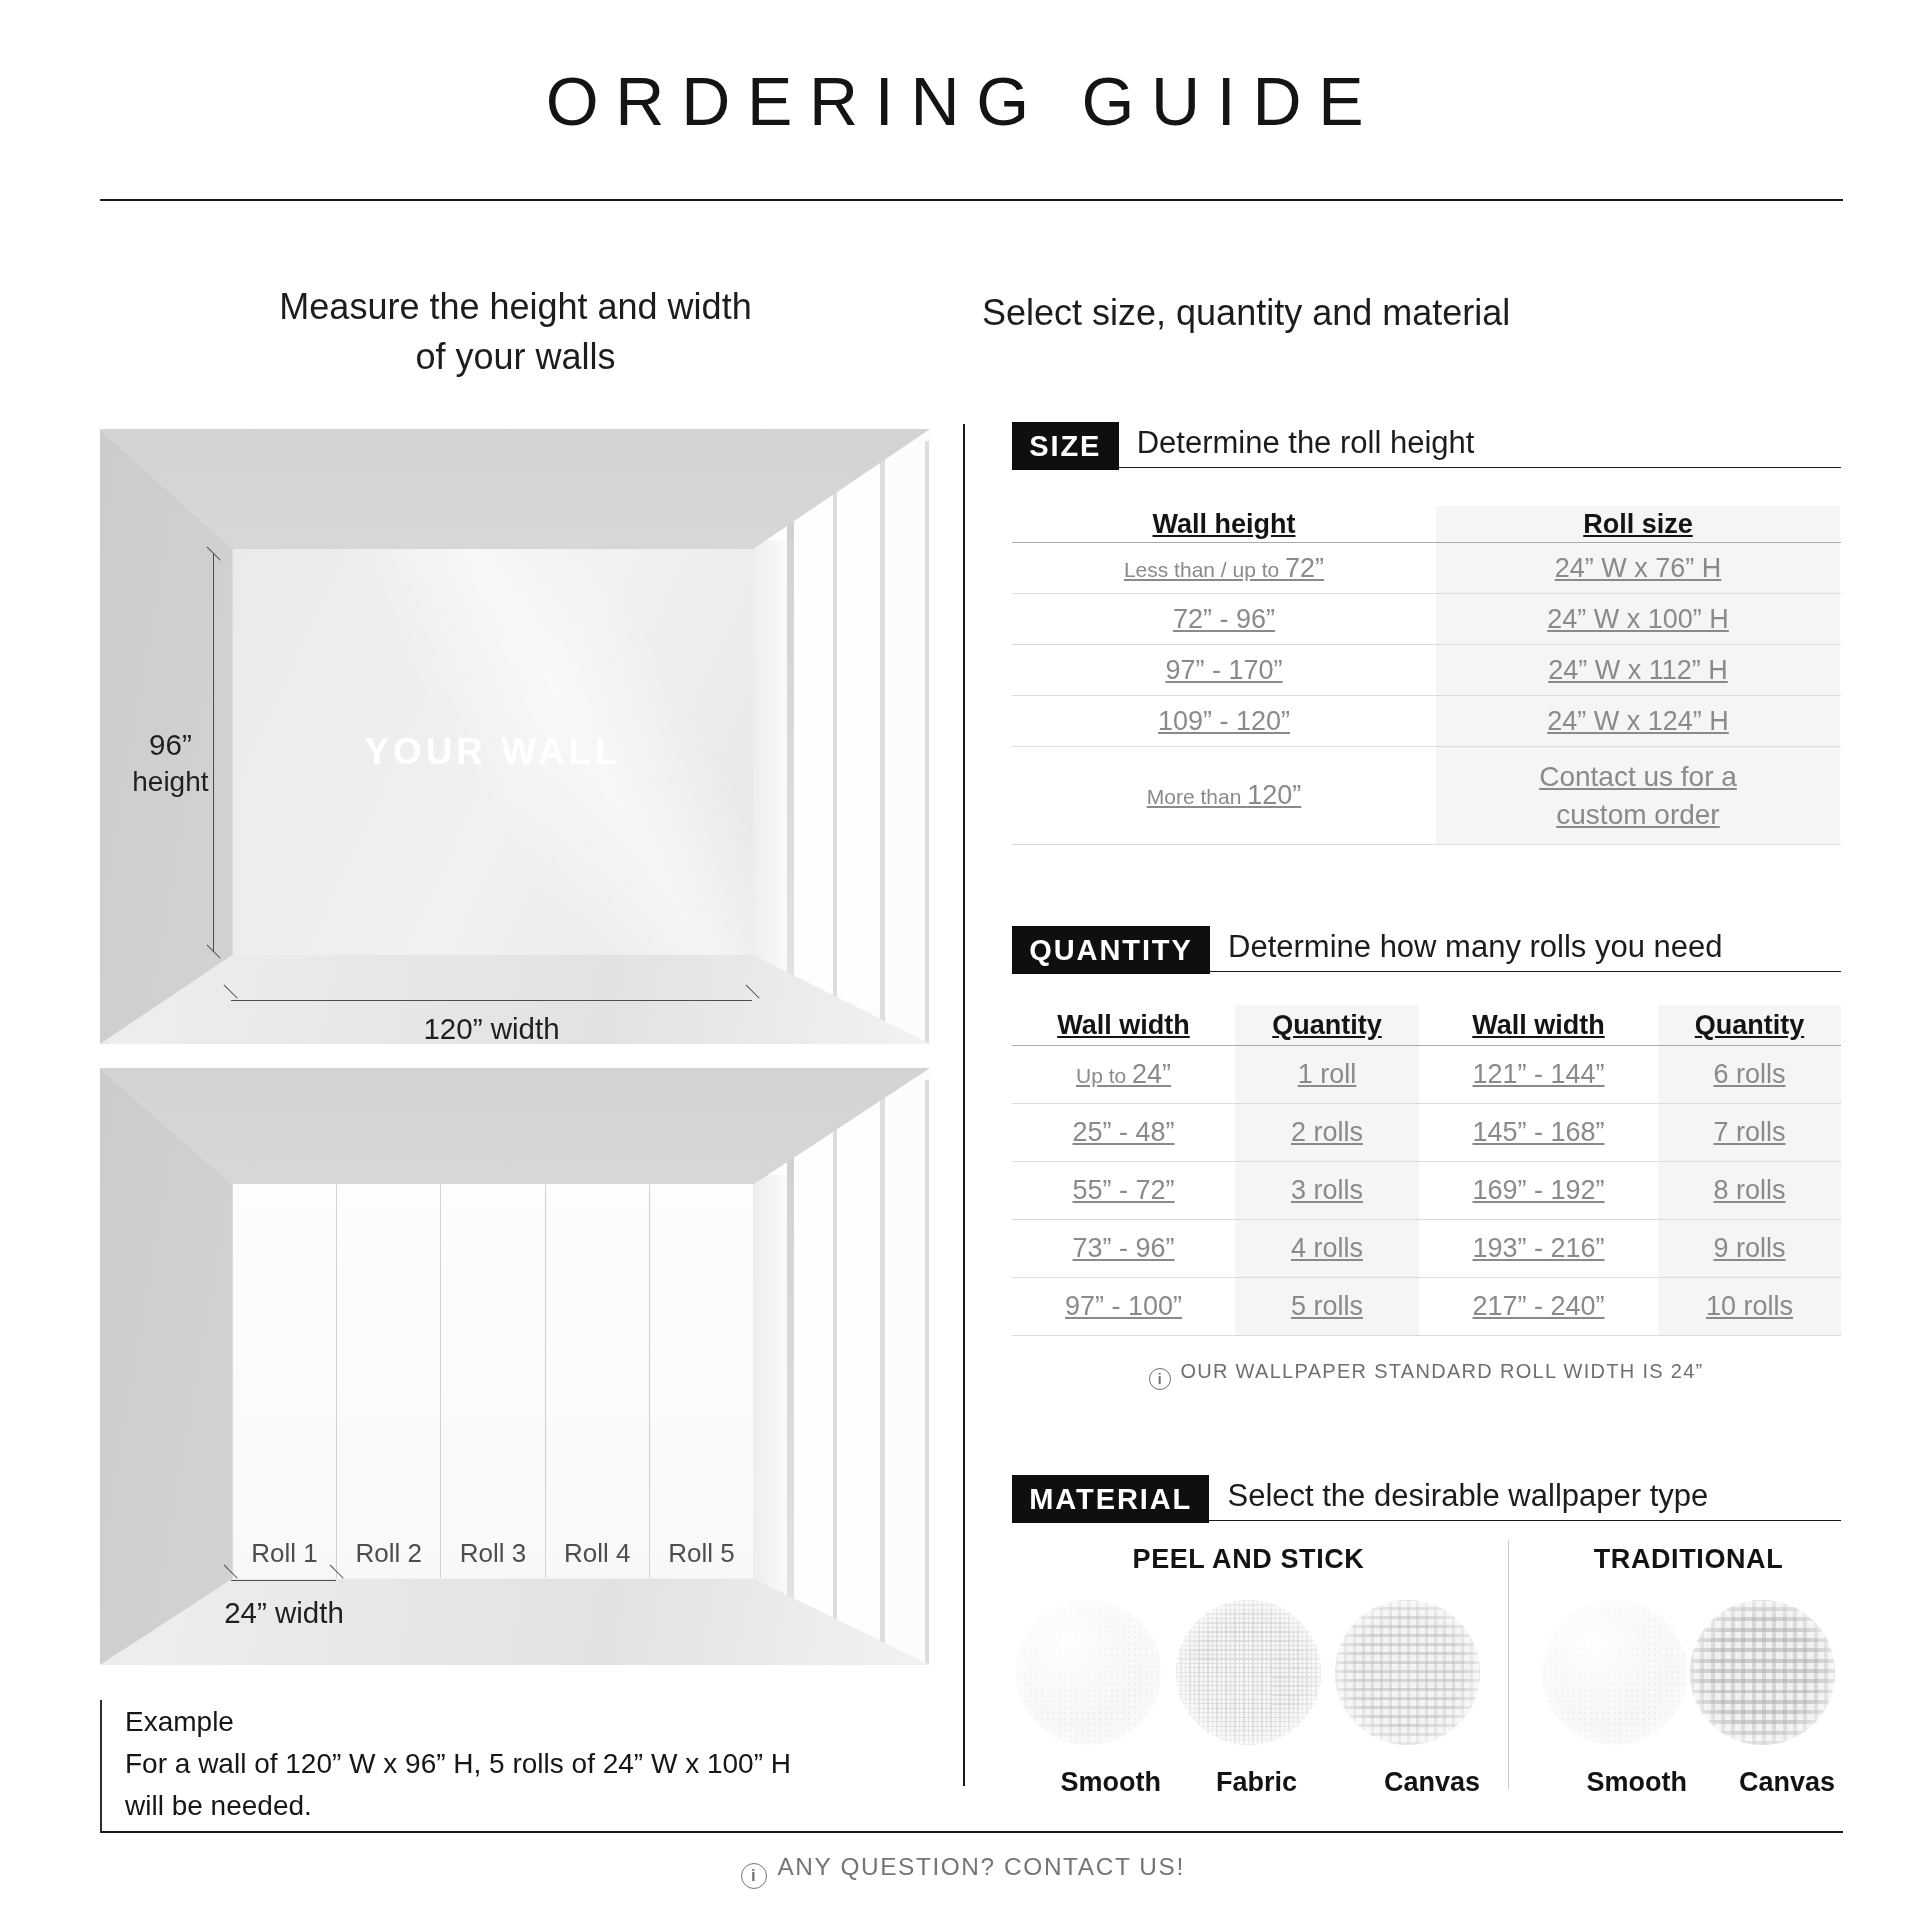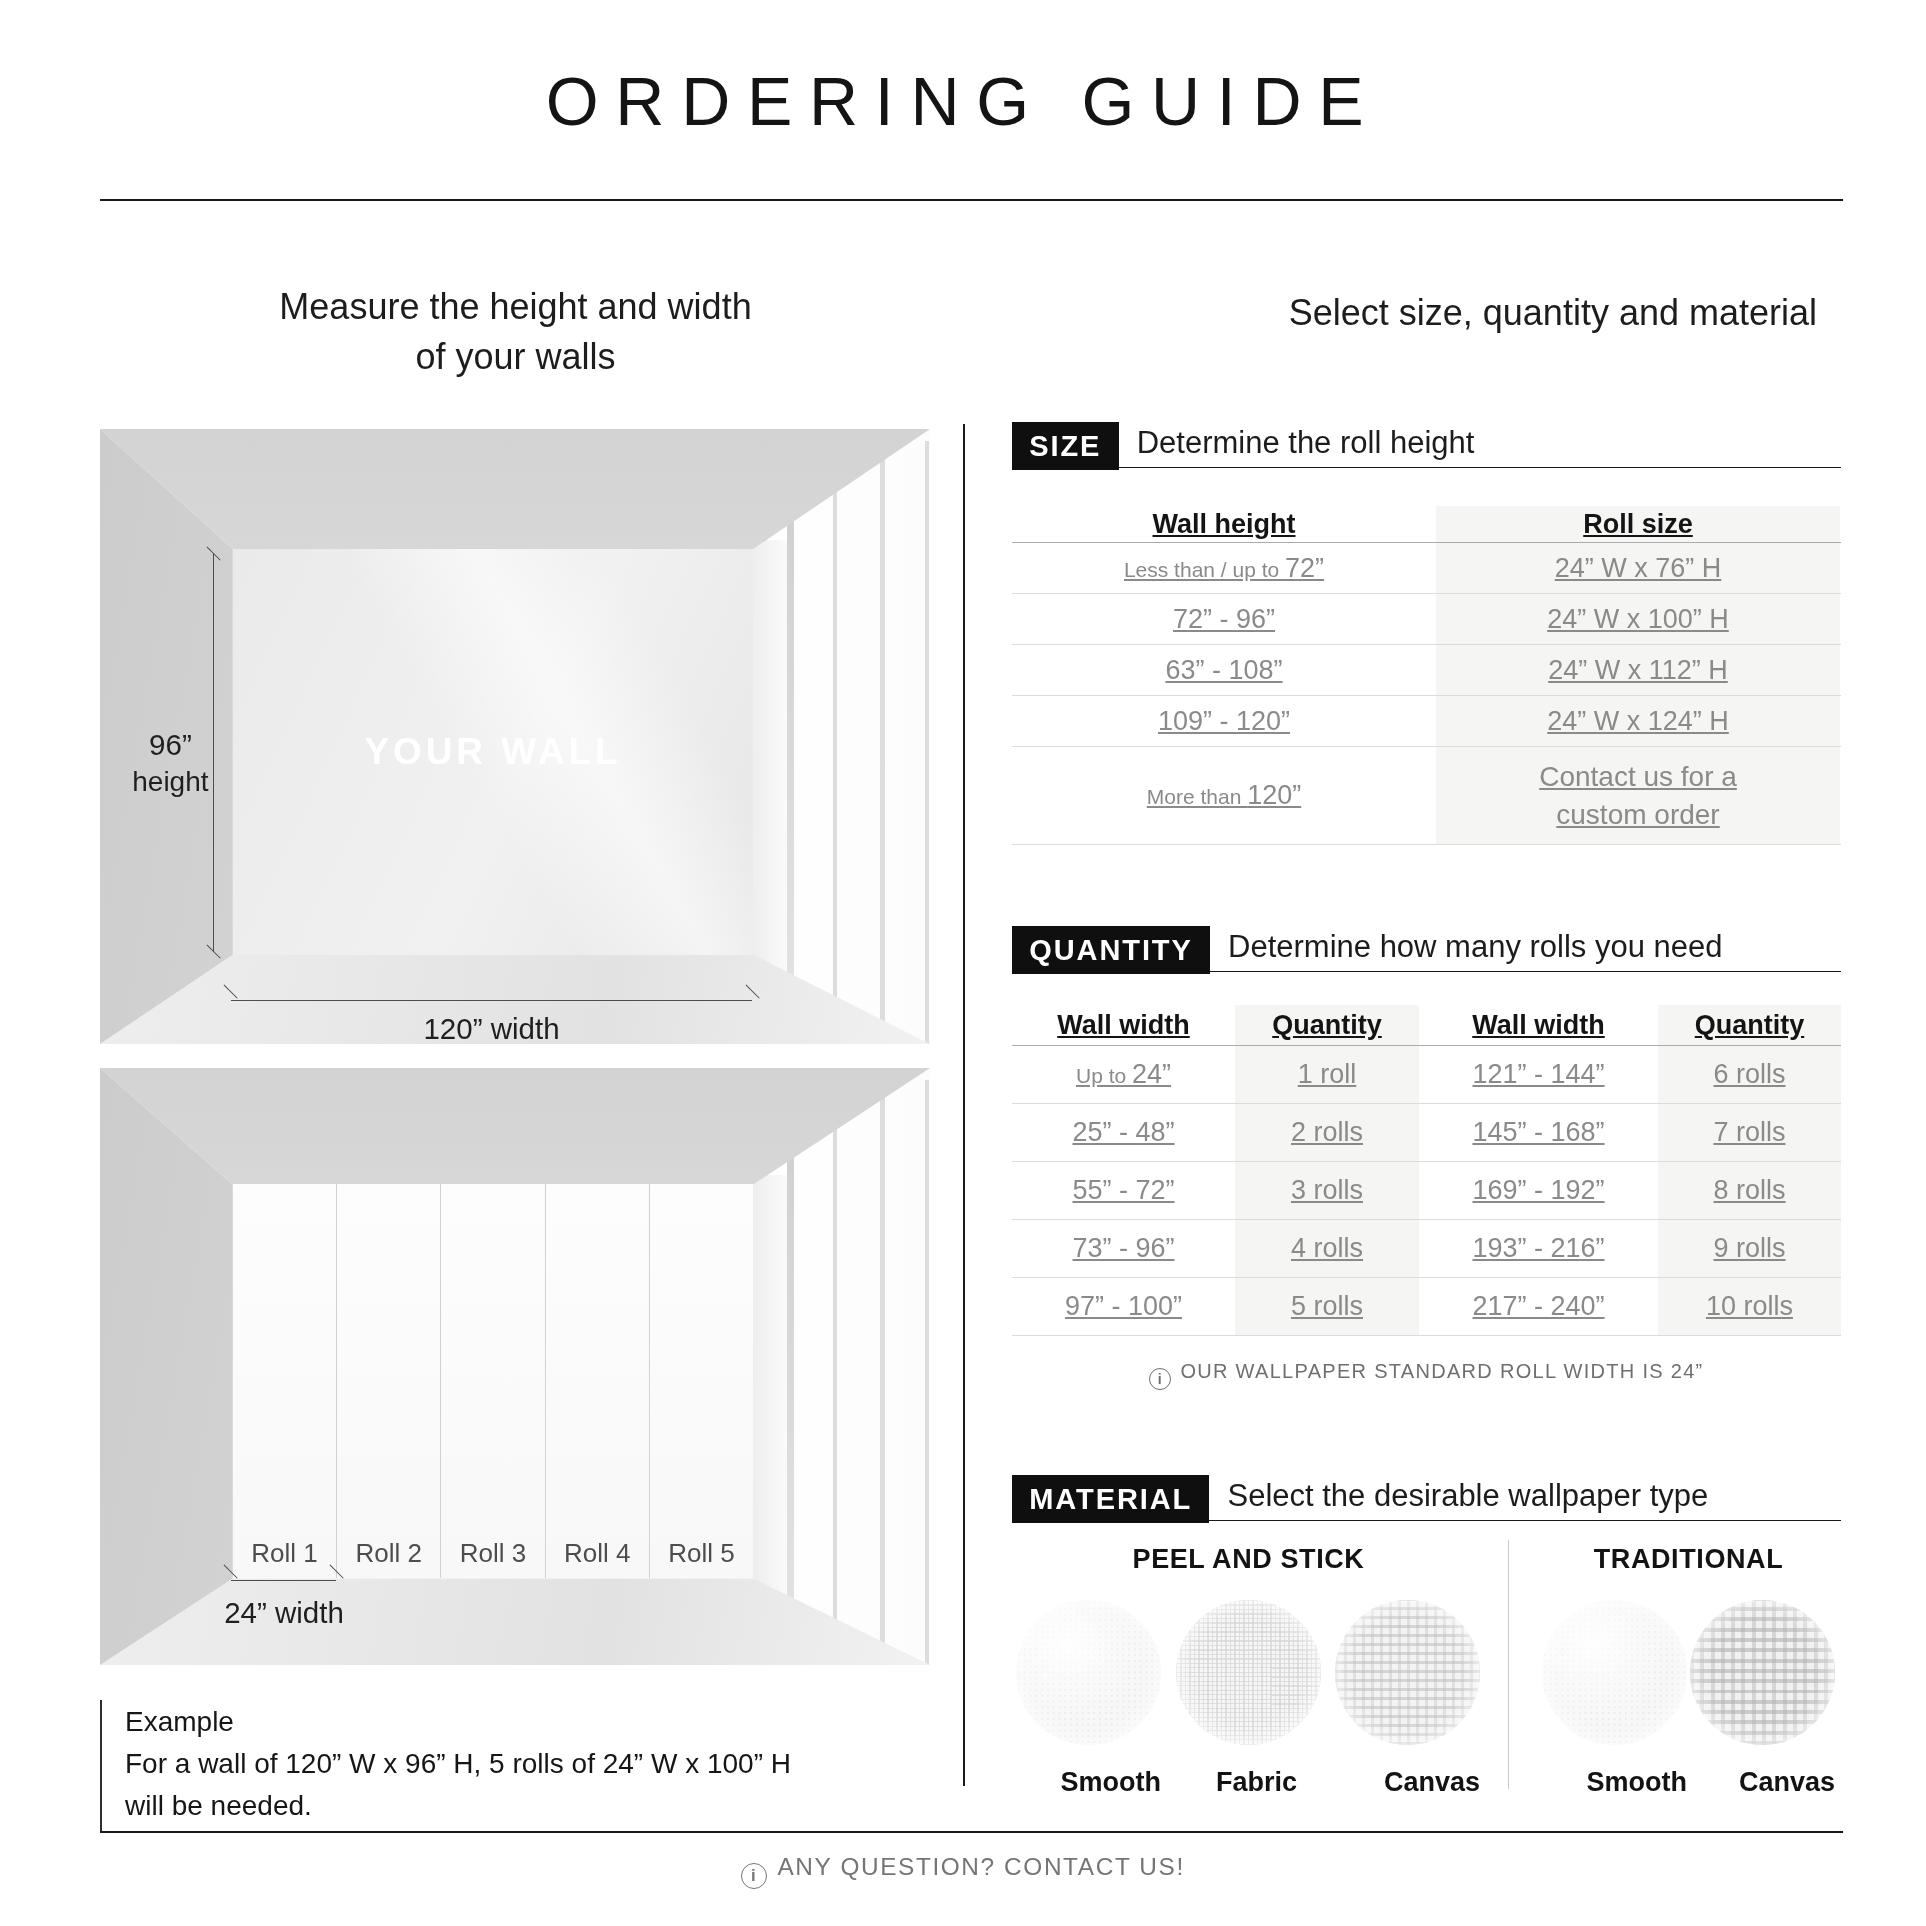--- a/index.html
+++ b/index.html
@@ -11,21 +11,21 @@
   
   .title { position:absolute; left:0; top:62px; width:1926px; text-align:center;
     font-size:68px; font-weight:500; letter-spacing:16.7px; color:#141414; }
   .hr { position:absolute; left:100px; width:1743px; height:1.9px; background:#191919; }
   #hr-top { top:199px; }
   #hr-bottom { top:1831px; }
   .col-div { position:absolute; left:963px; top:424px; width:1.9px; height:1362px; background:#191919; }
 
   .lhead { position:absolute; left:100px; top:282px; width:831px; text-align:center;
     font-size:36px; line-height:1.4; color:#1d1d1d; font-weight:500; }
-  .rhead { position:absolute; left:982px; top:292px; width:835px; text-align:right;
+  .rhead { position:absolute; left:982px; top:292px; width:835px; text-align:left;
     font-size:36px; color:#1d1d1d; font-weight:500; }
 
   
   .room { position:absolute; left:100px; width:830px; overflow:hidden; background:#fff; }
   #room1 { top:429px; height:615px; }
   #room2 { top:1068px; height:597px; }
   .r-win  { position:absolute; left:78.7%; top:0; right:0; bottom:0; background:linear-gradient(to right,#ffffff,#fcfcfc); }
   .r-win .pillar { position:absolute; left:0; top:18%; bottom:0; width:19%; background:linear-gradient(to right,#eeeeee,#fafafa); }
   .r-win .frame  { position:absolute; left:19%; top:6%; bottom:0; width:7px; background:linear-gradient(to bottom,#cfcfcf,#e4e4e4); }
   .r-win .mull   { position:absolute; top:2%; bottom:0; width:4.5px; background:#dddddd; }
@@ -224,21 +224,21 @@
     </div>
     <div class="trow h80">
       <div class="c c1"><span class="pf">Less than / up to </span><span>72”</span></div>
       <div class="c c2">24” W x 76” H</div>
     </div>
     <div class="trow h80">
       <div class="c c1"><span class="pf"></span><span>72” - 96”</span></div>
       <div class="c c2">24” W x 100” H</div>
     </div>
     <div class="trow h80">
-      <div class="c c1"><span class="pf"></span><span>63” - 108”</span></div>
+      <div class="c c1"><span class="pf"></span><span>97” - 170”</span></div>
       <div class="c c2">24” W x 112” H</div>
     </div>
     <div class="trow h80">
       <div class="c c1"><span class="pf"></span><span>109” - 120”</span></div>
       <div class="c c2">24” W x 124” H</div>
     </div>
     <div class="trow h152">
       <div class="c c1"><span class="pf">More than </span><span>120”</span></div>
       <div class="c c2 sm">
         <div>Contact us for a</div>

